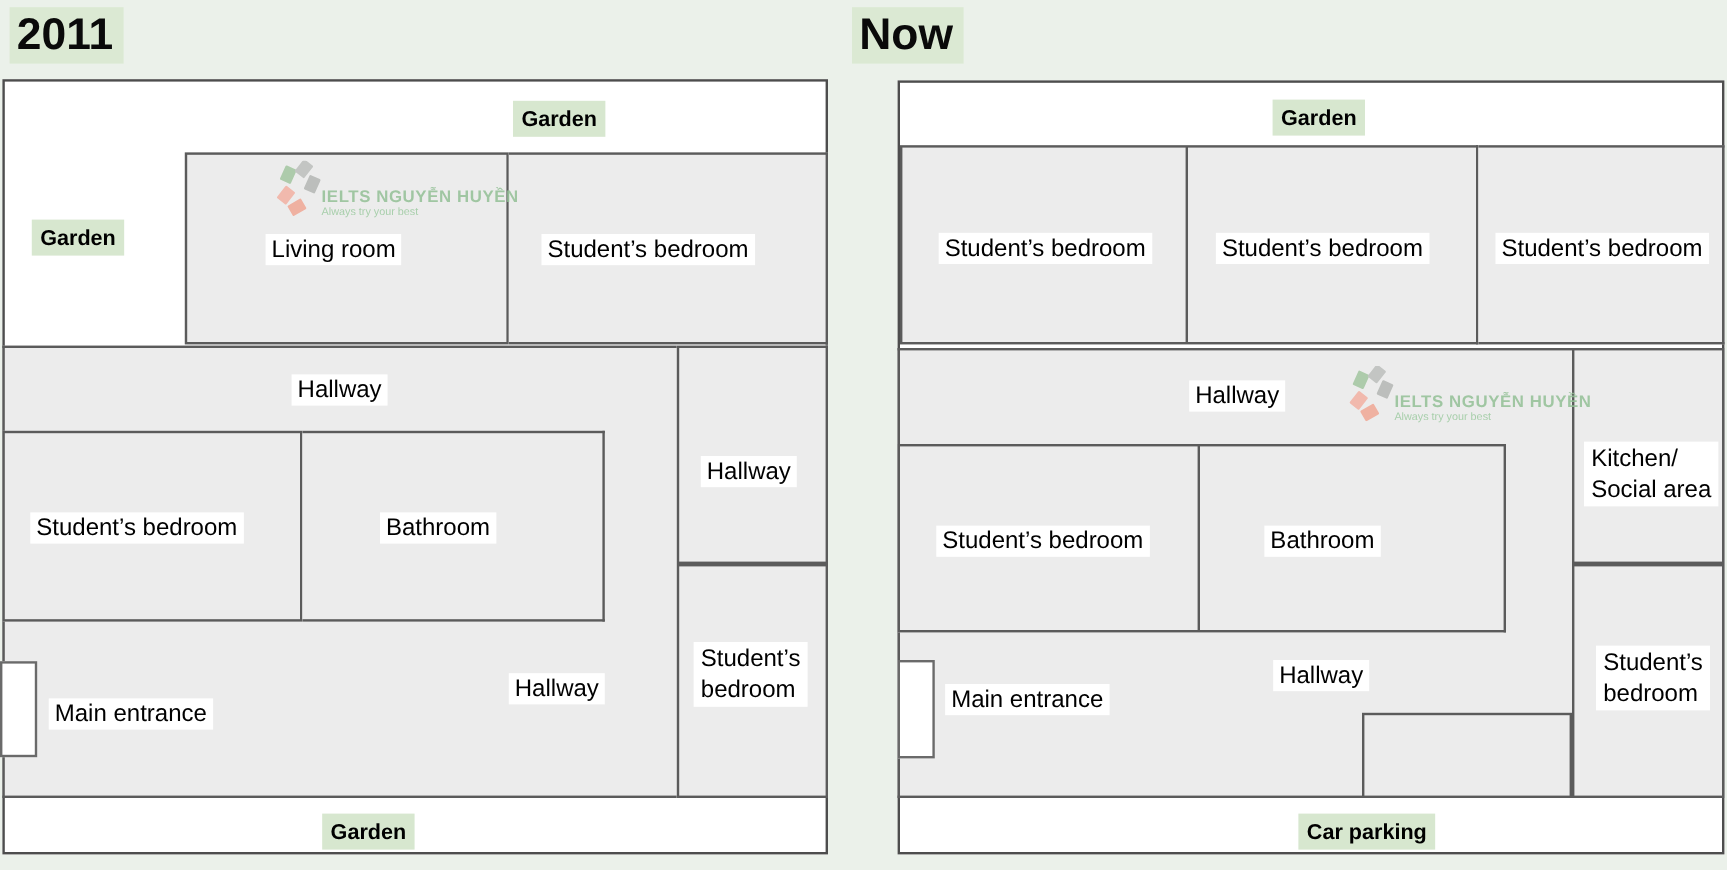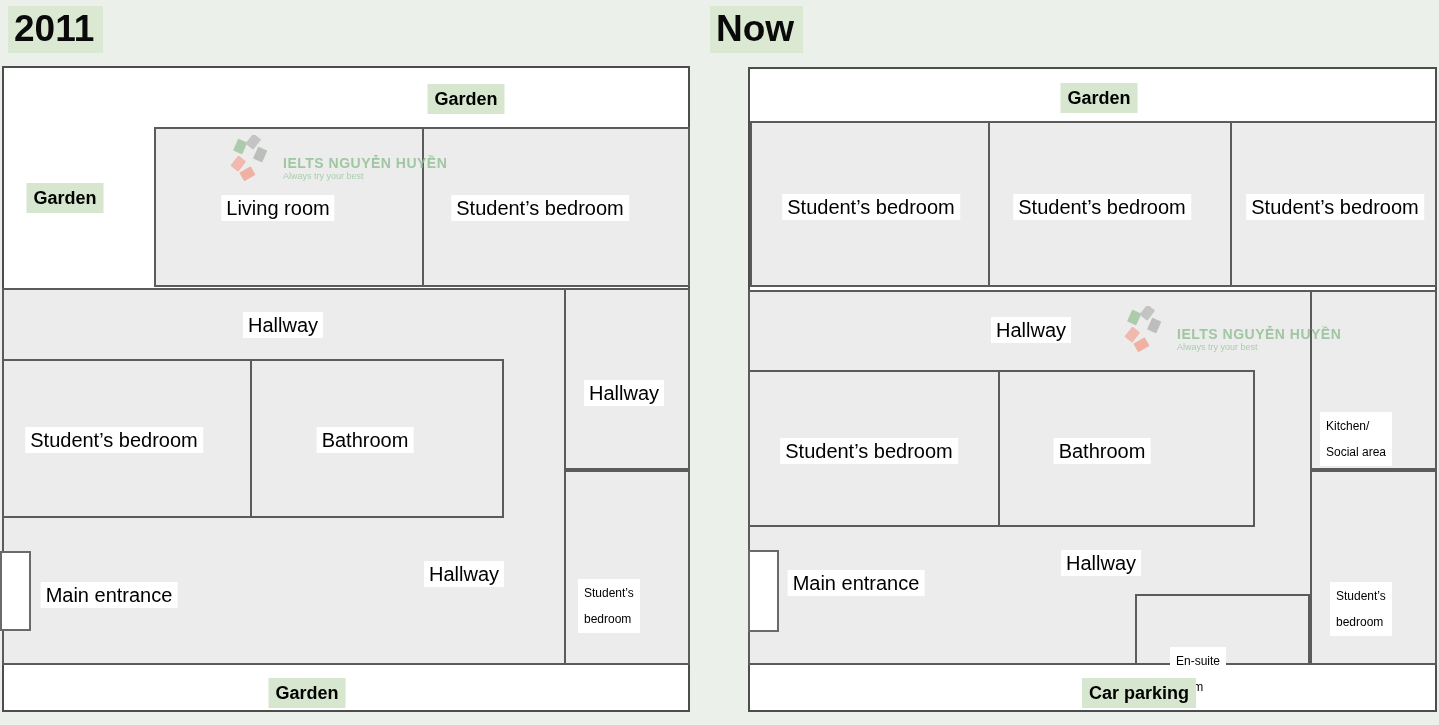--- a/index.html
+++ b/index.html
@@ -28,29 +28,29 @@
     position:absolute;background:#ffffff;
     border:2px solid #6a6a6a;box-sizing:border-box;z-index:5;
   }
   .lbl{
     position:absolute;transform:translate(-50%,-50%);
     white-space:nowrap;background:#ffffff;
     font-size:20px;line-height:24px;padding:1px 5px;z-index:6;
   }
   .lbl2{
     position:absolute;background:#ffffff;
-    font-size:12px;line-height:26px;padding:1px 6px;z-index:6;margin-top:44px;
+    font-size:20px;line-height:26px;padding:1px 6px;z-index:6;
   }
   .lbl2 span{display:block;}
   .green{
     background:#d7e7cf;font-weight:bold;font-size:18px;
     padding:3px 7px;z-index:6;
   }
   .logo{
-    position:absolute;display:flex;align-items:center;gap:15px;
+    position:absolute;display:flex;align-items:flex-start;gap:0;
     z-index:4;opacity:0.85;
   }
   .logo-text .brand{
     font-size:14px;font-weight:bold;color:#93c096;letter-spacing:0.5px;
     line-height:15px;margin-top:22px;
   }
   .logo-text .tagline{
     font-size:9px;font-weight:normal;color:#9ccaa0;line-height:11px;
   }
 </style>
@@ -139,22 +139,18 @@
   <div class="lbl" style="left:585px;top:138px;">Student’s bedroom</div>
   <div class="lbl" style="left:281px;top:261px;">Hallway</div>
   <div class="lbl2" style="left:570px;top:299px;">
     <span>Kitchen/</span>
     <span>Social area</span>
   </div>
   <div class="lbl" style="left:119px;top:382px;">Student’s bedroom</div>
   <div class="lbl" style="left:352px;top:382px;">Bathroom</div>
   <div class="lbl" style="left:351px;top:494px;">Hallway</div>
   <div class="lbl" style="left:106px;top:514px;">Main entrance</div>
-  <div class="lbl2" style="left:420px;top:534px;">
-    <span>En-suite</span>
-    <span>room</span>
-  </div>
   <div class="lbl2" style="left:580px;top:469px;">
     <span>Student’s</span>
     <span>bedroom</span>
   </div>
   <div class="lbl green" style="left:389px;top:624px;">Car parking</div>
 </div>
 
 </body></html>

